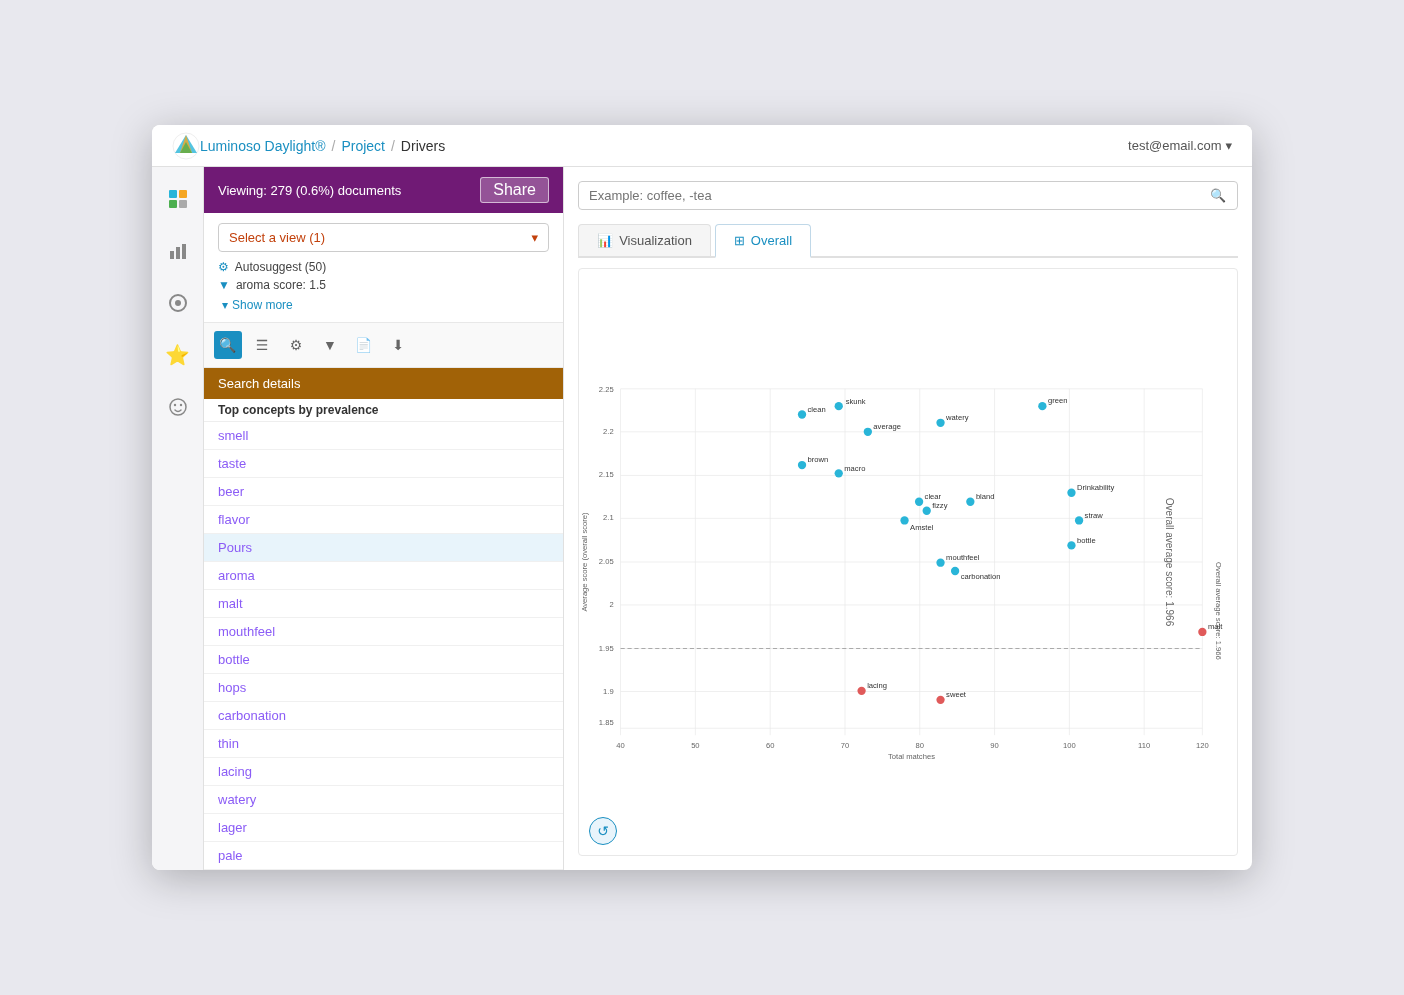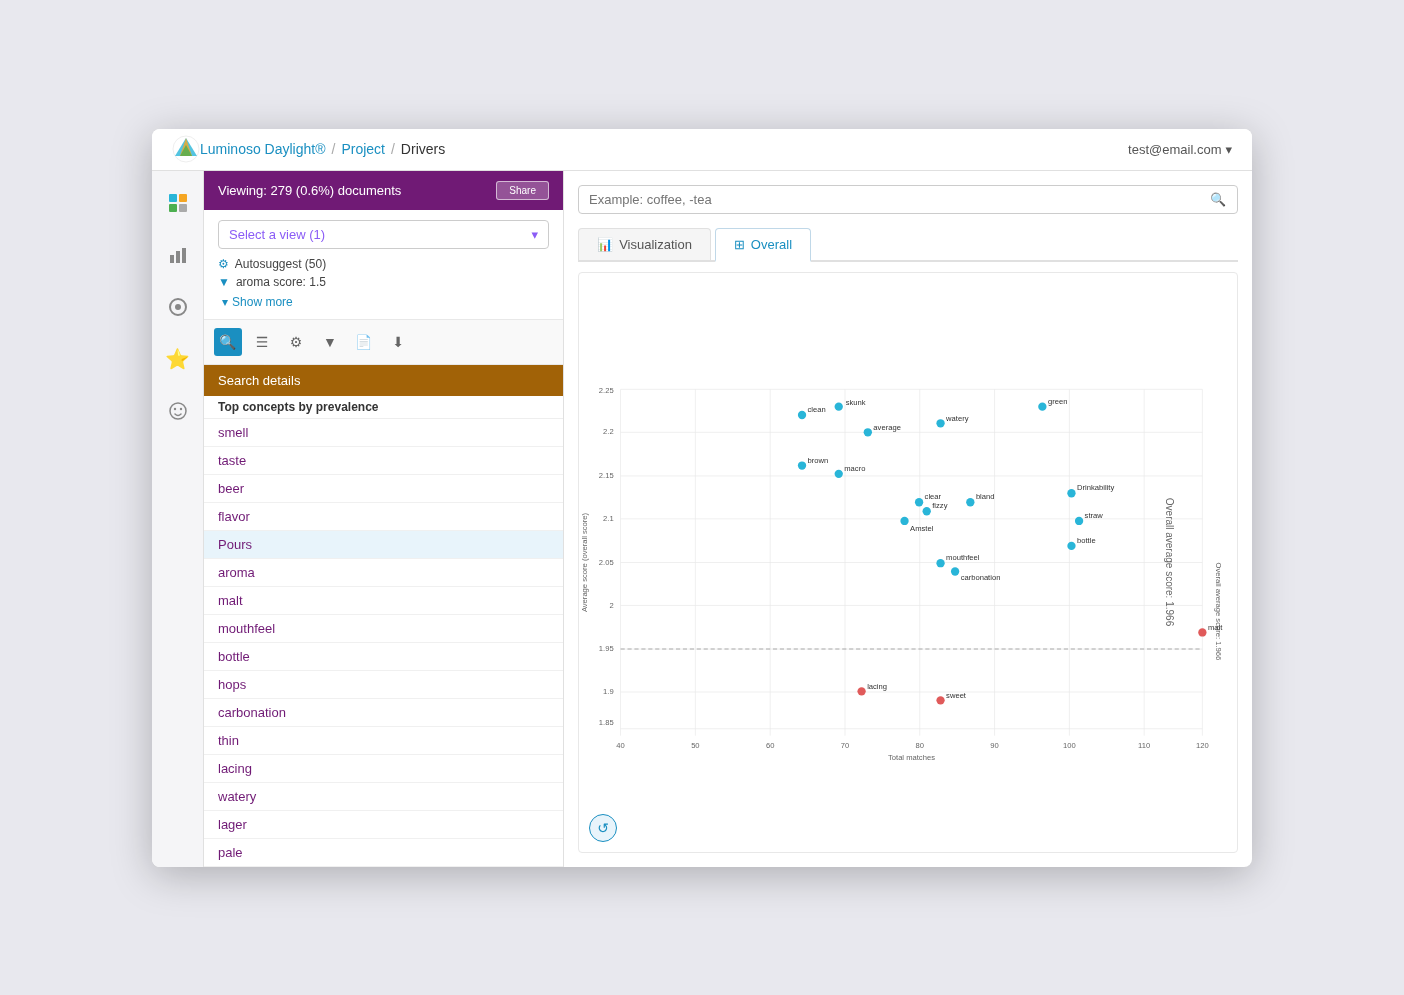--- a/index.html
+++ b/index.html
@@ -91,34 +91,34 @@
       justify-content: space-between;
       font-size: 13px;
     }
     .share-btn {
       background: rgba(255,255,255,0.25);
       border: 1px solid rgba(255,255,255,0.6);
       color: #fff;
       padding: 3px 12px;
       border-radius: 3px;
       cursor: pointer;
-      font-size: 10px;
+      font-size: 16px;
     }
     .filter-section {
       padding: 10px 14px;
       border-bottom: 1px solid #e8e8e8;
     }
     .select-view {
       width: 100%;
       border: 1px solid #ccc;
       border-radius: 4px;
       padding: 6px 10px;
       font-size: 13px;
       background: #fff;
-      color: #8b5cf6;
+      color: #c2410c;
       cursor: pointer;
       display: flex; align-items: center; justify-content: space-between;
       margin-bottom: 8px;
     }
     .filter-tags { display: flex; flex-direction: column; gap: 4px; }
     .filter-tag { display: flex; align-items: center; gap: 6px; font-size: 12px; color: #444; }
     .filter-tag .gear-icon { color: #1a8fc1; }
     .filter-tag .funnel-icon { color: #1a8fc1; }
     .show-more {
       color: #1a8fc1;
@@ -163,21 +163,21 @@
       border-bottom: 1px solid #eee;
     }
     .concept-list {
       overflow-y: auto;
       flex: 1;
     }
     .concept-item {
       padding: 6px 14px;
       border-bottom: 1px solid #f0f0f0;
       font-size: 13px;
-      color: #701a75;
+      color: #8b5cf6;
       cursor: pointer;
     }
     .concept-item.selected { background: #e8f4fb; }
     
     .right-panel {
       flex: 1;
       display: flex;
       flex-direction: column;
       padding: 14px;
       overflow: hidden;

